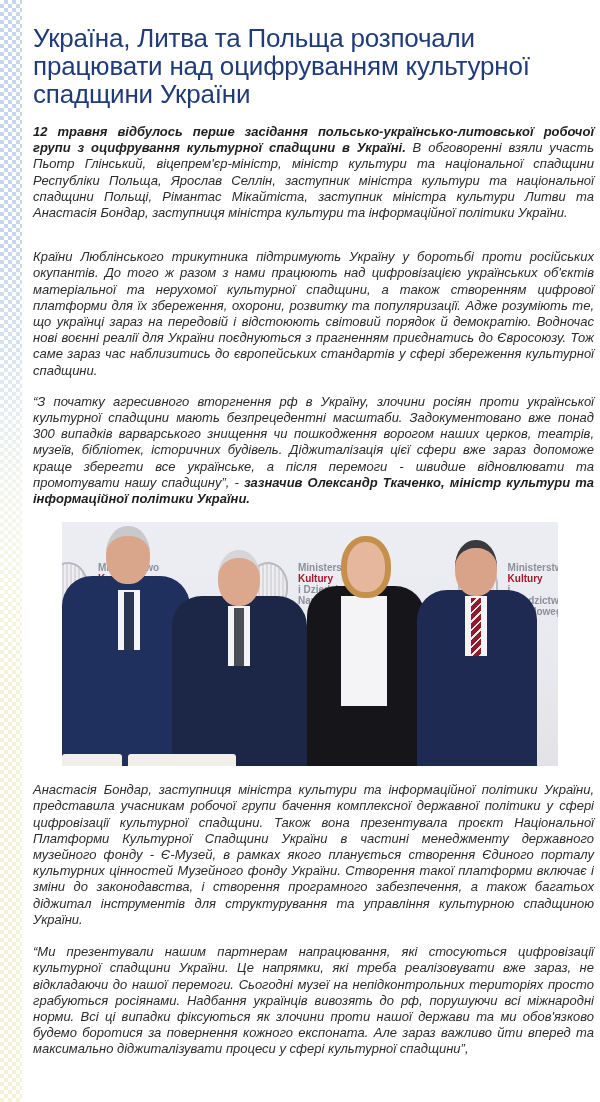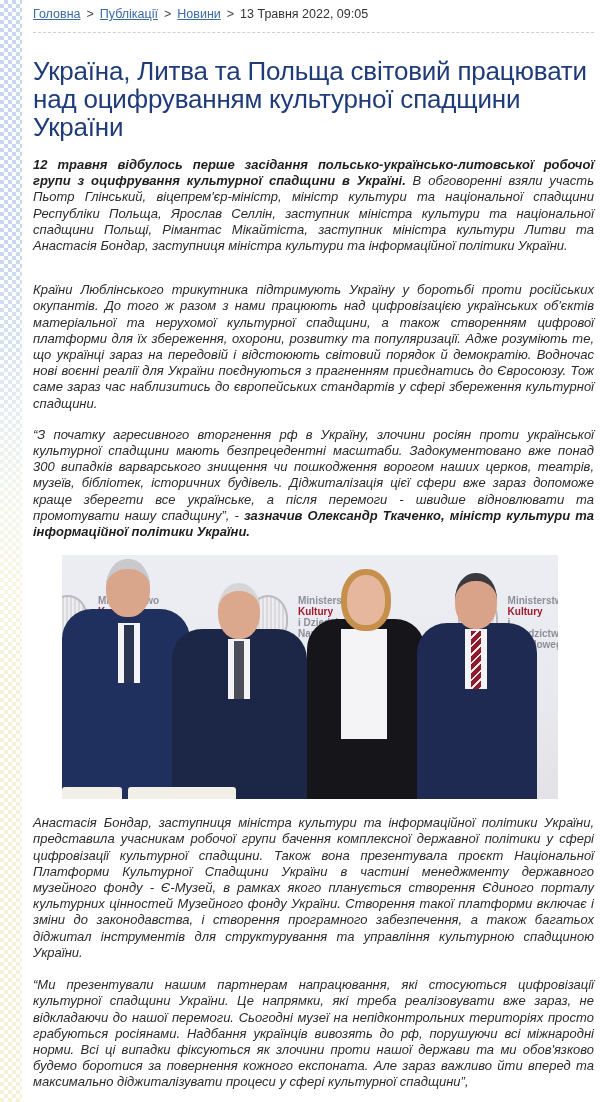--- a/index.html
+++ b/index.html
@@ -77,25 +77,22 @@
     .p5 { margin-top: 16px; }
   </style>
 </head>
 <body>
 
 <div class="side-pattern blue"></div>
 <div class="side-pattern yellow"></div>
 
 <div class="content">
 
-  <nav class="breadcrumb">
-    <a href="#">Головна</a><span class="sep">&gt;</span><a href="#">Публікації</a><span class="sep">&gt;</span><a href="#">Новини</a><span class="sep">&gt;</span><span>13 Травня 2022, 09:05</span>
-  </nav>
 
-  <h1 class="title">Україна, Литва та Польща світовий працювати над оцифруванням культурної спадщини України</h1>
+  <h1 class="title">Україна, Литва та Польща розпочали працювати над оцифруванням культурної спадщини України</h1>
 
   <p class="para p1"><b>12 травня відбулось перше засідання польсько-українсько-литовської робочої групи з оцифрування культурної спадщини в Україні.</b><span> В обговоренні взяли участь Пьотр Глінський, віцепрем'єр-міністр, міністр культури та національної спадщини Республіки Польща, Ярослав Селлін, заступник міністра культури та національної спадщини Польщі, Рімантас Мікайтіста, заступник міністра культури Литви та Анастасія Бондар, заступниця міністра культури та інформаційної політики України.</span></p>
 
   <p class="para p2">Країни Люблінського трикутника підтримують Україну у боротьбі проти російських окупантів. До того ж разом з нами працюють над цифровізацією українських об'єктів матеріальної та нерухомої культурної спадщини, а також створенням цифрової платформи для їх збереження, охорони, розвитку та популяризації. Адже розуміють те, що українці зараз на передовій і відстоюють світовий порядок й демократію. Водночас нові воєнні реалії для України поєднуються з прагненням приєднатись до Євросоюзу. Тож саме зараз час наблизитись до європейських стандартів у сфері збереження культурної спадщини.</p>
 
   <p class="para p3"><span>“З початку агресивного вторгнення рф в Україну, злочини росіян проти української культурної спадщини мають безпрецедентні масштаби. Задокументовано вже понад 300 випадків варварського знищення чи пошкодження ворогом наших церков, театрів, музеїв, бібліотек, історичних будівель. Діджиталізація цієї сфери вже зараз допоможе краще зберегти все українське, а після перемоги - швидше відновлювати та промотувати нашу спадщину”, - </span><b>зазначив Олександр Ткаченко, міністр культури та інформаційної політики України.</b></p>
 
   <div class="photo">
     <div class="brand" style="left:-14px;">
       <div class="eagle"></div>

